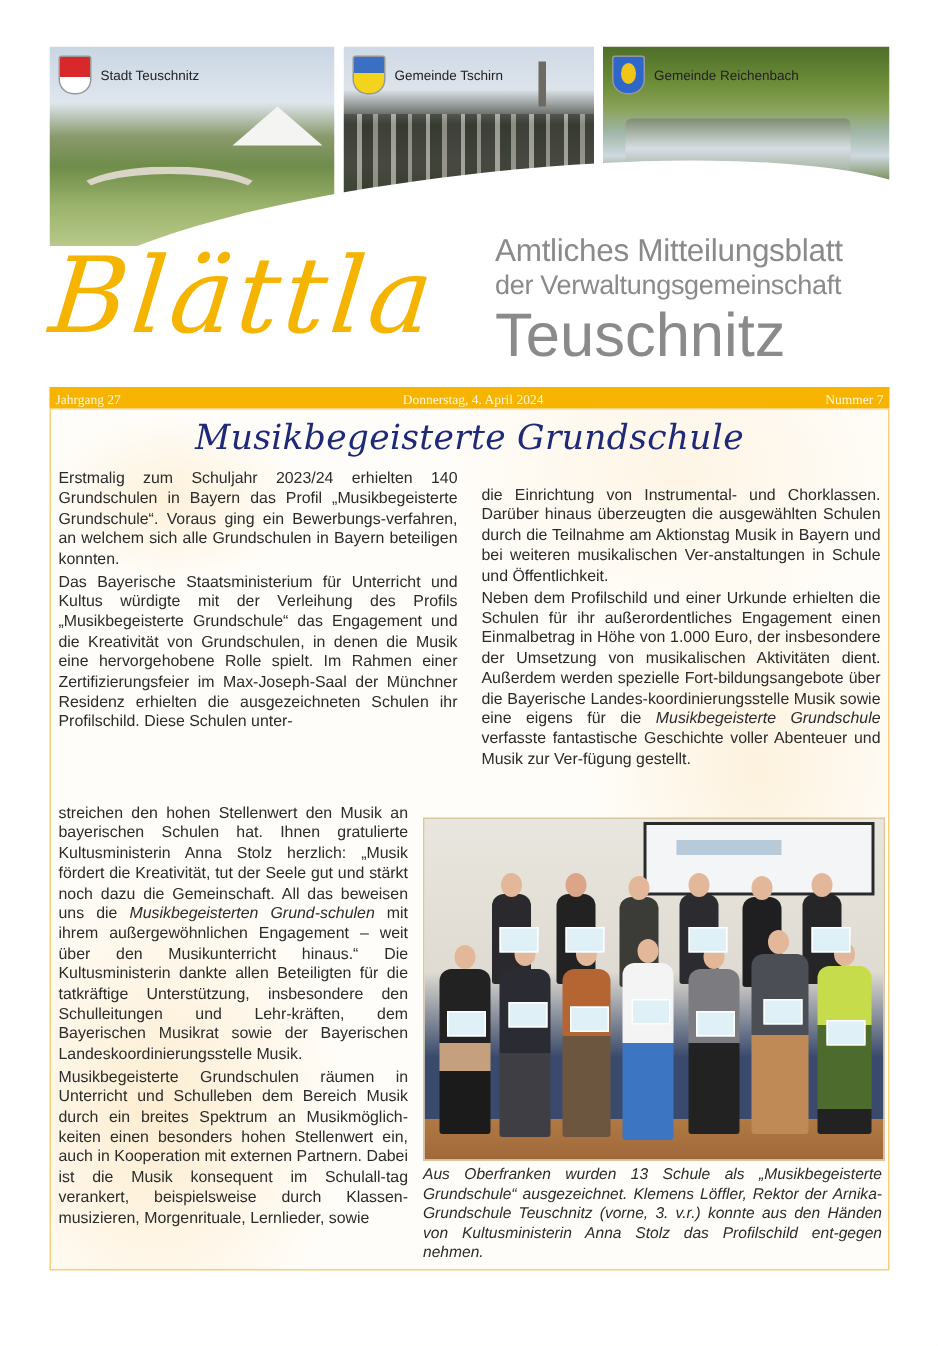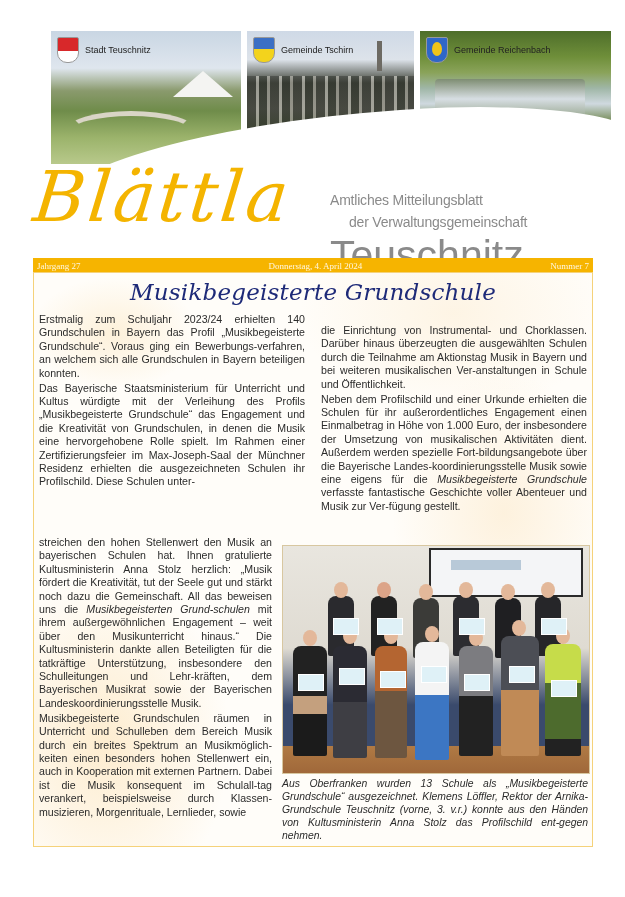--- a/index.html
+++ b/index.html
@@ -1,20 +1,20 @@
 <!DOCTYPE html>
 <html><head>
 <meta charset="utf-8">
 <style>
   html, body { margin: 0; padding: 0; background: #ffffff; }
   body { width: 625px; height: 897px; position: relative; overflow: hidden;
          font-family: "Liberation Sans", sans-serif; }
 
   
-  .photos { position: absolute; left: 33px; top: 31px; width: 560px; height: 135px; margin-left: 18px; }
+  .photos { position: absolute; left: 33px; top: 31px; width: 560px; height: 135px; }
   .photo { position: absolute; top: 0; overflow: hidden; }
   .photo .sky { position: absolute; inset: 0; }
   .p1 { left: 0; width: 190px; height: 133px; }
   .p2 { left: 196px; width: 167px; height: 130px; }
   .p3 { left: 369px; width: 191px; height: 104px; }
   .p1 .sky { background: linear-gradient(180deg,#c9d6e3 0%,#dfe6ee 28%,#8a9a6d 45%,#6f8c4a 60%,#9bb36b 80%,#b8c98b 100%); }
   .p2 .sky { background: linear-gradient(180deg,#cfd9e6 0%,#dde3ea 22%,#3f4338 40%,#56584d 60%,#3d4a2a 78%,#7fa040 90%,#8db446 100%); }
   .p3 .sky { background: linear-gradient(180deg,#4e6e2a 0%,#6f8f3a 25%,#8aa35a 40%,#9fb6a6 55%,#cfd9df 70%,#7f9466 85%,#4f6c2c 100%); }
   .tent { position: absolute; left: 122px; top: 40px; width: 0; height: 0;
           border-left: 30px solid transparent; border-right: 30px solid transparent; border-bottom: 26px solid #f4f4f2; }
@@ -33,22 +33,22 @@
   .crest-red { background: linear-gradient(180deg,#d8282a 0 55%,#ffffff 55% 100%); border: 1px solid #999; }
   .crest-yellow { background: linear-gradient(180deg,#3b6fc4 0 45%,#f3d31c 45% 100%); border: 1px solid #999; }
   .crest-blue { background: #2f67c8; border: 1px solid #999; }
   .crest-blue::after { content: ""; position: absolute; left: 5px; top: 4px; width: 10px; height: 14px; border-radius: 50%; background: #f0c419; }
   .loc-name { font-size: 9px; color: #222; }
 
   
   .brand { position: absolute; left: 34px; top: 162px; font-family: "DejaVu Serif", serif; font-style: italic;
            font-size: 70px; color: #f4b400; letter-spacing: 3px; line-height: 1; transform: skewX(-6deg); }
   .subtitle { position: absolute; left: 330px; top: 157px; color: #8a8a8a; }
-  .sub1 { font-size: 14px; line-height: 22px; letter-spacing: -0.2px; margin-top: 32px; }
-  .sub2 { font-size: 14px; line-height: 22px; letter-spacing: -0.2px; margin-left: 19px; }
+  .sub1 { font-size: 21px; line-height: 22px; letter-spacing: -0.2px; }
+  .sub2 { font-size: 18px; line-height: 22px; letter-spacing: -0.2px; }
   .sub3 { font-size: 41px; line-height: 44px; letter-spacing: 0px; margin-top: 0px; }
 
   .bar { position: absolute; left: 33px; top: 258px; width: 560px; height: 15px; background: #f6b400;
          display: flex; align-items: center; justify-content: space-between; padding: 0 4px; box-sizing: border-box; font-family: Liberation Serif, serif; }
   .bar span { font-size: 9px; color: #fff7e0; }
 
   
   .article { position: absolute; left: 33px; top: 272px; width: 560px; height: 575px; box-sizing: border-box;
              border: 1px solid #f5d27a;
              background: radial-gradient(ellipse 120px 80px at 80px 60px, rgba(250,218,160,.35), transparent 70%),

